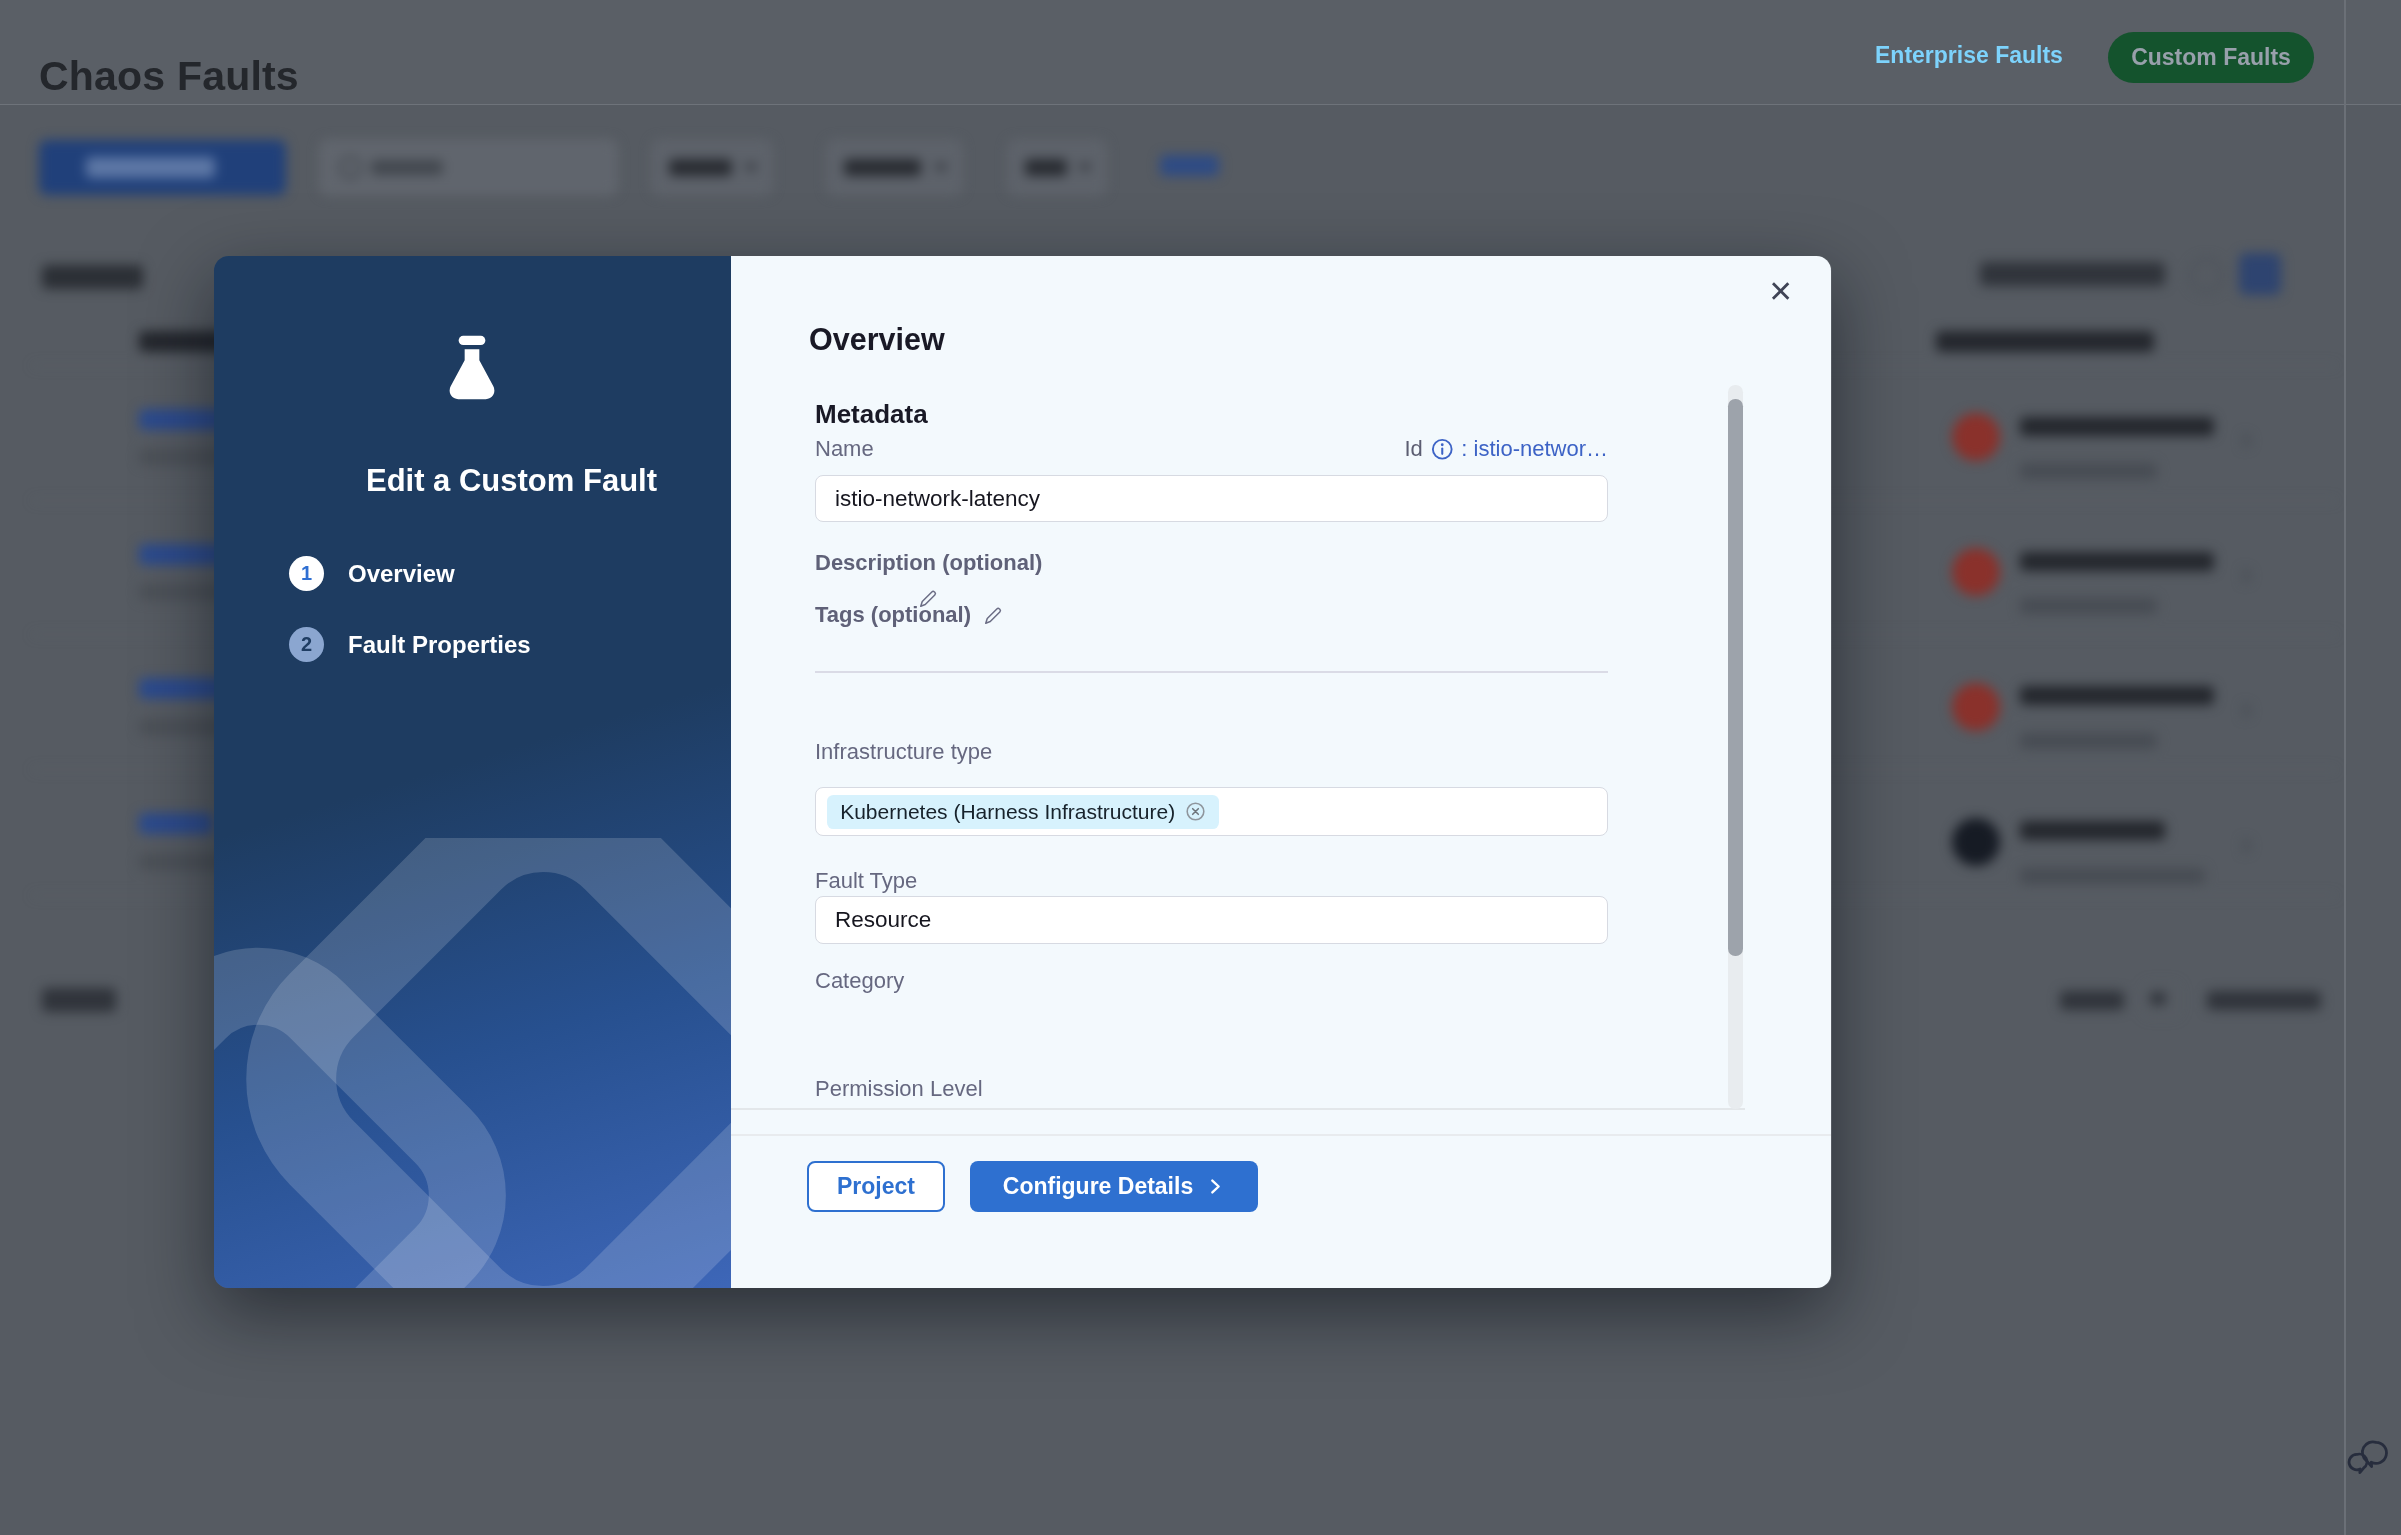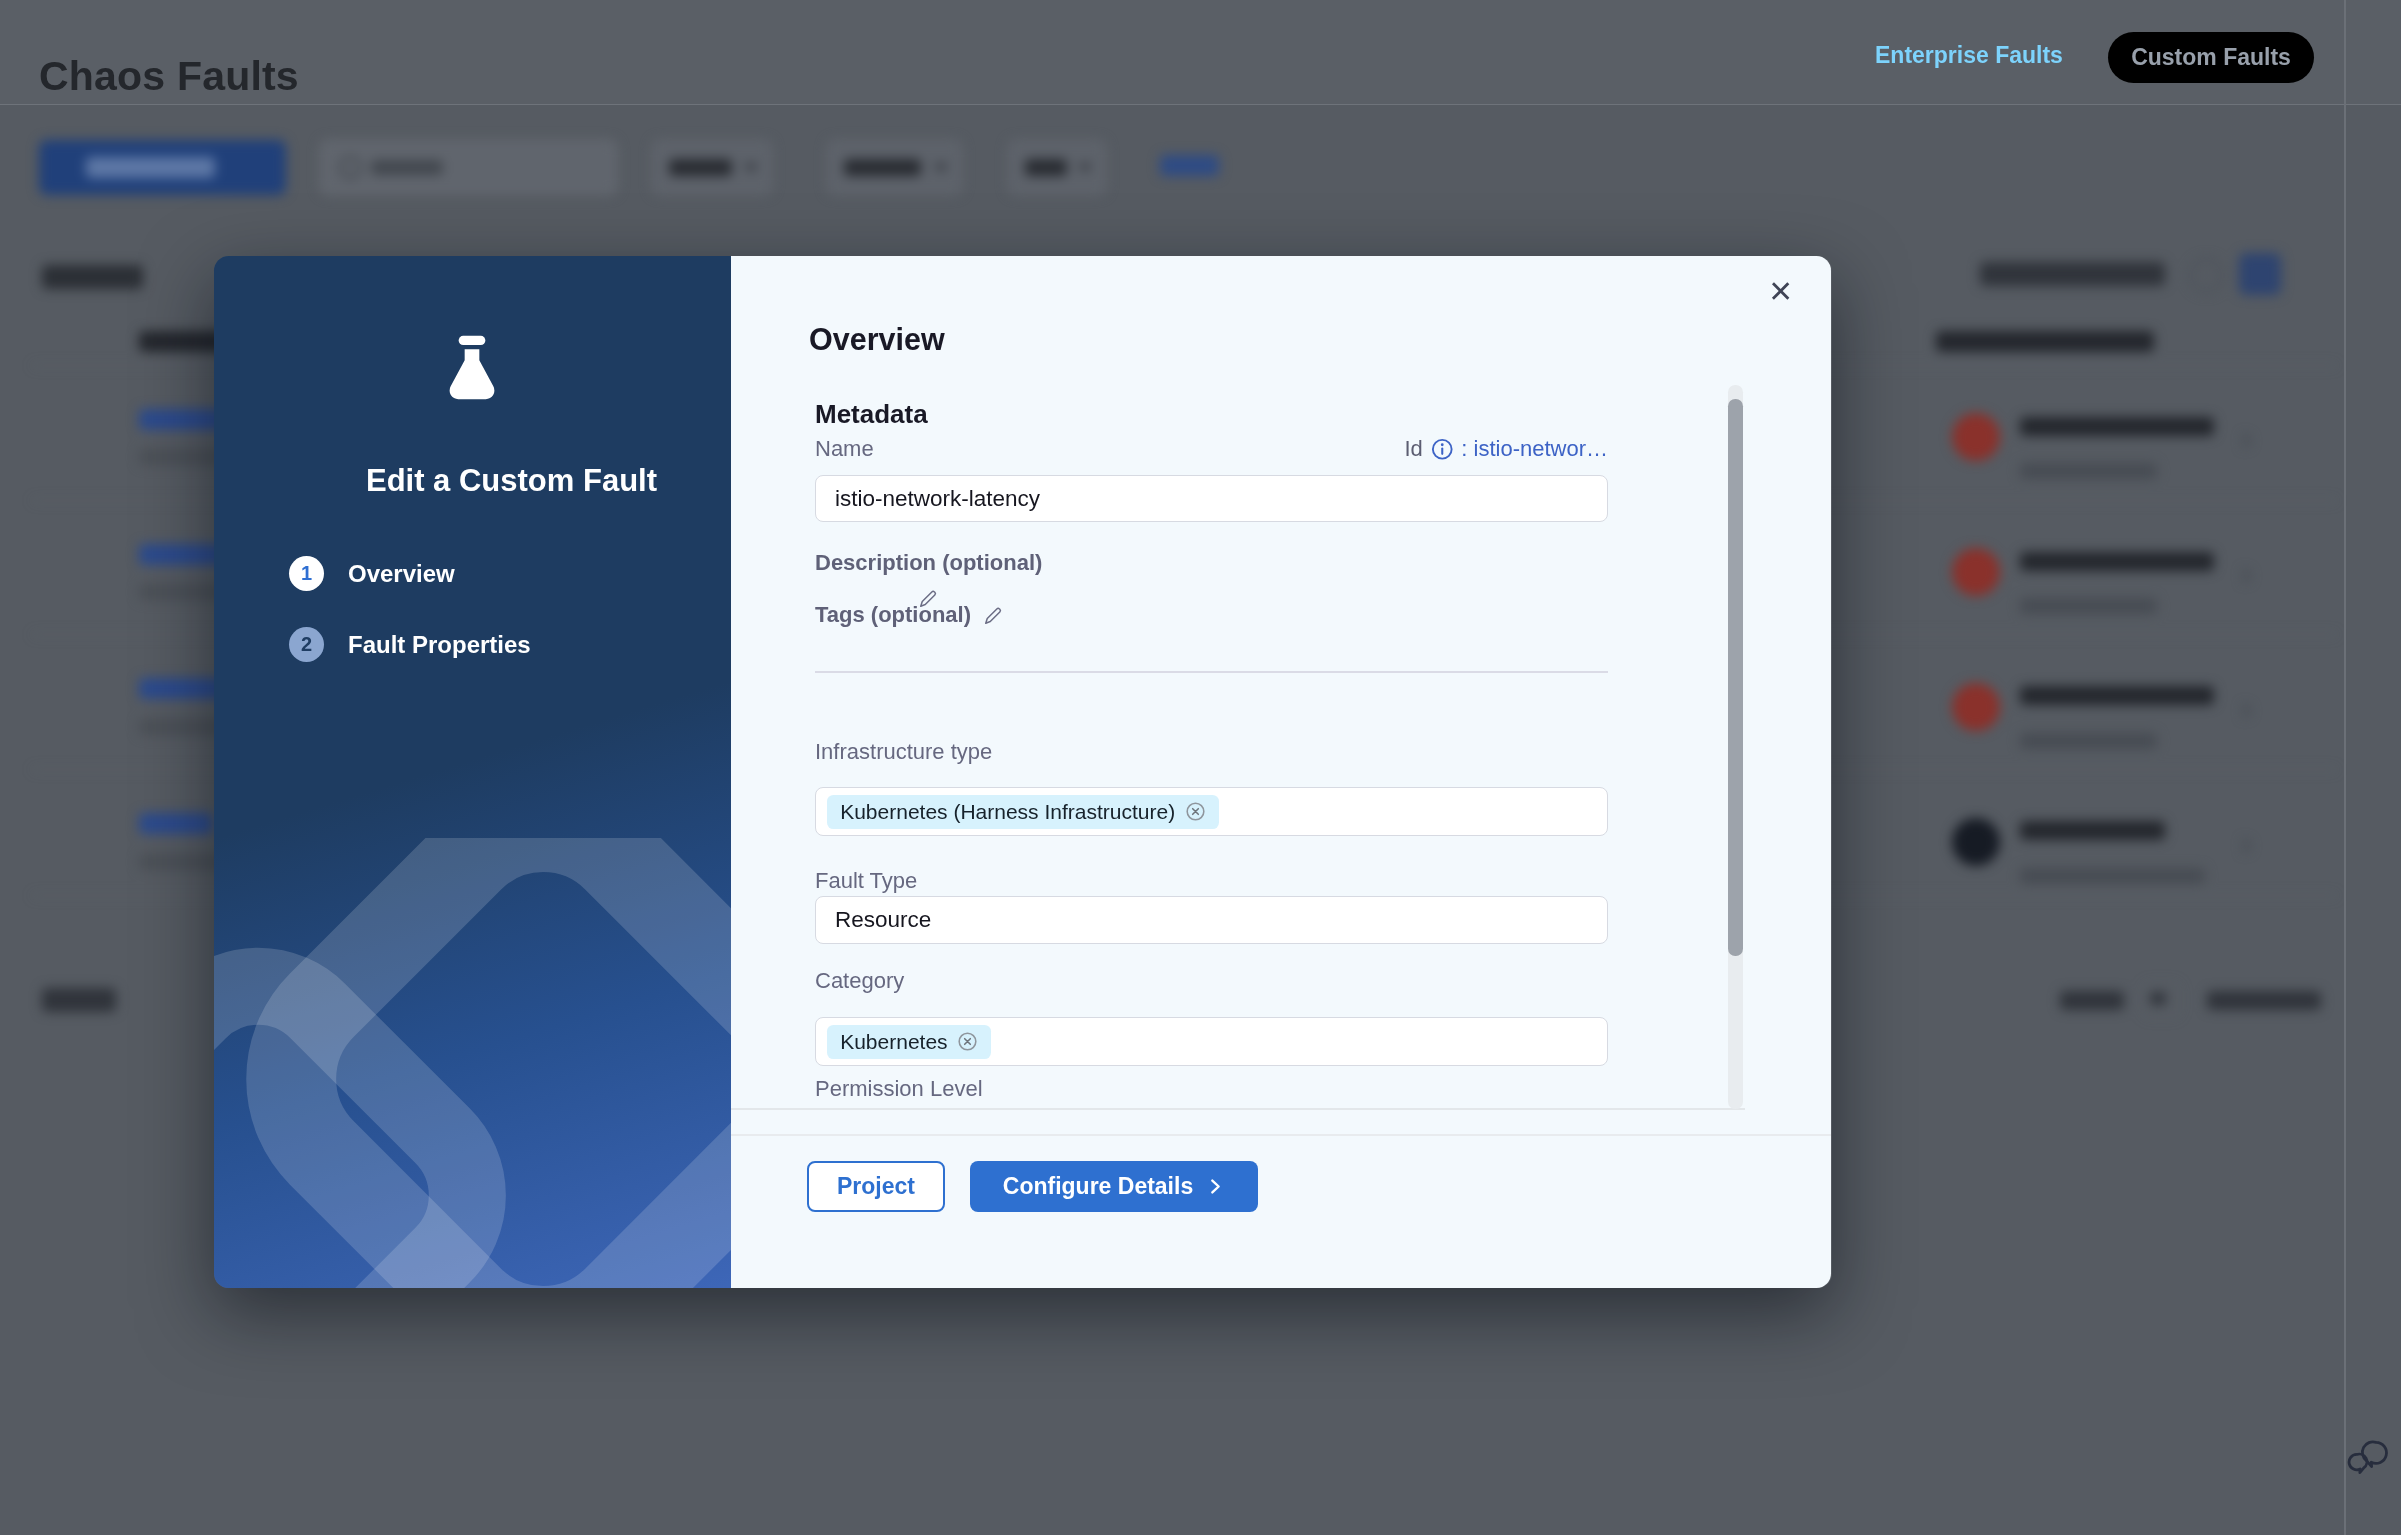--- a/index.html
+++ b/index.html
@@ -9,21 +9,21 @@
   .bar{position:absolute;border-radius:4.8px;}
 
   
   .bg-header{position:absolute;left:0;top:0;width:100%;height:105px;background:#5a5f66;
              border-bottom:1.6px solid #6e737a;box-sizing:border-box;}
   .crumbs{position:absolute;left:42px;top:17.7px;font-size:20px;color:#2f4f92;display:flex;gap:11.2px;align-items:center;}
   .crumbs a{color:#2f4f92;text-decoration:none;}
   .crumb-sep{color:#4d5562;font-size:19px;}
   .page-title{position:absolute;left:39px;top:53px;font-size:41px;font-weight:700;color:#24272c;letter-spacing:0.2px;}
   .ent-link{position:absolute;left:1875px;top:42px;font-size:23px;font-weight:700;color:#7dd3fc;cursor:pointer;}
-  .cf-pill{position:absolute;left:2108px;top:32px;width:206px;height:51px;border-radius:27px;background:#000000;
+  .cf-pill{position:absolute;left:2108px;top:32px;width:206px;height:51px;border-radius:27px;background:#14532d;
            color:#98a0ab;font-size:23px;font-weight:700;display:flex;align-items:center;justify-content:center;cursor:pointer;}
 
   
   .bg-content{position:absolute;left:0;top:105px;right:0;bottom:0;filter:blur(5.6px);}
   .nf-btn{left:39px;top:35px;width:247px;height:55px;background:#20407a;border-radius:8px;}
   .nf-btn .bar{left:47px;top:17px;width:129px;height:21px;background:#5d77a5;}
   .tb-search{left:320px;top:35px;width:297px;height:55px;background:#60656d;border:1.6px solid #71767d;border-radius:8px;box-sizing:border-box;}
   .tb-search .ring{position:absolute;left:17.7px;top:14.5px;width:17.7px;height:17.7px;border:3.2px solid #42474e;border-radius:50%;}
   .tb-search .bar{left:50px;top:19px;width:72px;height:14.5px;background:#42474e;}
   .dd{position:absolute;top:35px;height:55px;background:#5d626a;border:1.6px solid #6a6f76;border-radius:8px;box-sizing:border-box;}
@@ -265,29 +265,20 @@
             <circle cx="12" cy="12" r="9.5" fill="none" stroke="#8f969d" stroke-width="1.8"></circle>
             <path d="M8.8 8.8 l6.4 6.4 M15.2 8.8 l-6.4 6.4" stroke="#6e747b" stroke-width="1.8" stroke-linecap="round"></path>
           </svg>
         </div>
       </div>
 
       <div class="lbl" style="left:84px;top:586px;margin-top:26px;">Fault Type</div>
       <input class="tinput" style="top: 640px; height: 48px;" value="Resource">
 
       <div class="lbl" style="left:84px;top:712px;">Category</div>
-      <div class="chipbox" style="top:761px;height:49px;">
-        <div class="chip">
-          <span>Kubernetes</span>
-          <svg width="21" height="21" viewBox="0 0 24 24">
-            <circle cx="12" cy="12" r="9.5" fill="none" stroke="#8f969d" stroke-width="1.8"></circle>
-            <path d="M8.8 8.8 l6.4 6.4 M15.2 8.8 l-6.4 6.4" stroke="#6e747b" stroke-width="1.8" stroke-linecap="round"></path>
-          </svg>
-        </div>
-      </div>
 
       <div class="lbl" style="left:84px;top:820px;">Permission Level</div>
 
       <div class="hair1"></div>
       <div class="hair2"></div>
 
       <div class="sbar-track">
         <div class="sbar-thumb"></div>
       </div>
 

